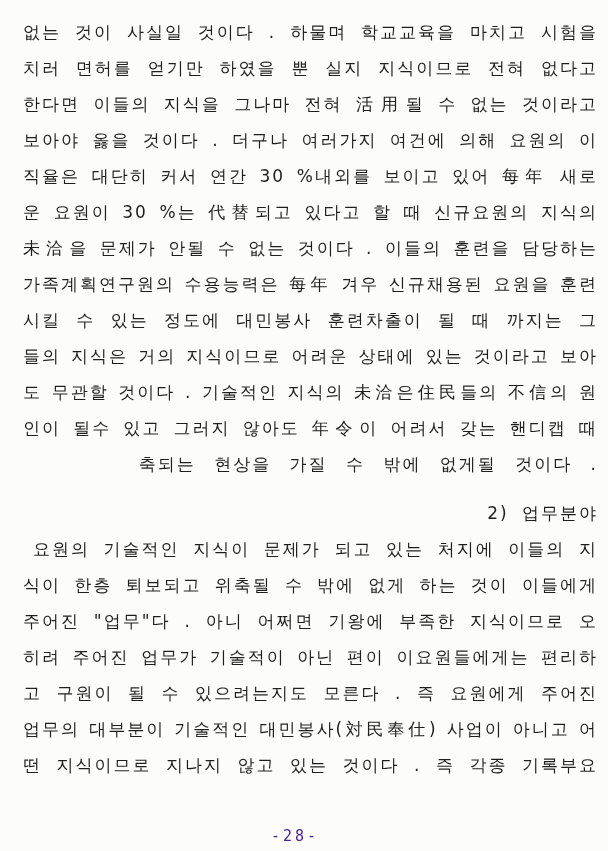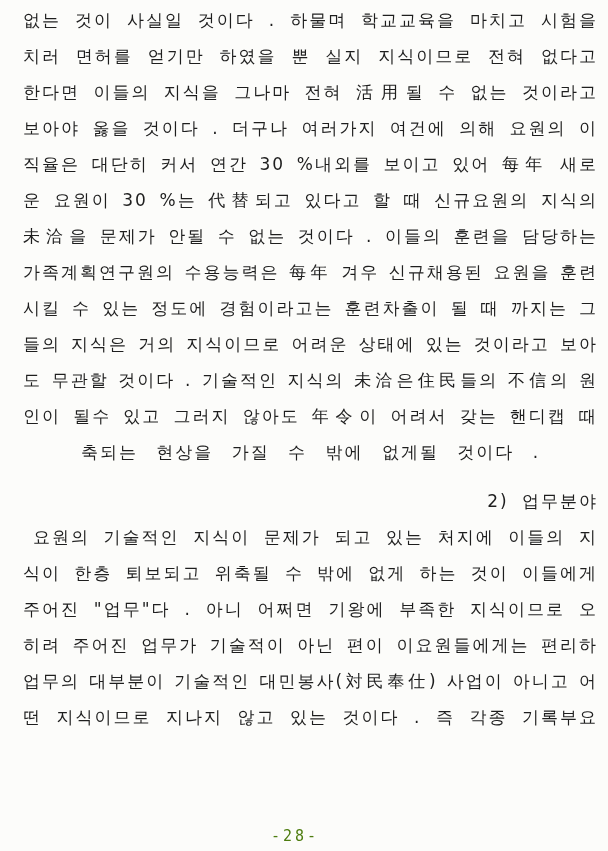--- a/index.html
+++ b/index.html
@@ -7,21 +7,21 @@
     padding: 0;
     background: #ffffff;
   }
   .page {
     position: relative;
     width: 608px;
     height: 851px;
     box-sizing: border-box;
     background: #fcfcfa;
     color: #1e1e1e;
-    padding: 2px 10px 0 23px;
+    padding: 14px 10px 0 23px;
     font-family: "DejaVu Sans", sans-serif;
     overflow: hidden;
   }
   .doc-body {
     width: 100%;
   }
   .block {
     width: 100%;
   }
   .line {
@@ -35,69 +35,70 @@
   .line-justify {
     text-align: justify;
     text-align-last: justify;
   }
   .line-justify-indent {
     text-align: justify;
     text-align-last: justify;
     text-indent: 10px;
   }
   .line-flush {
-    text-align: center;
+    text-align: right;
     word-spacing: 11px;
   }
   .line-heading {
     text-align: right;
     padding-left: 32px;
     word-spacing: 6px;
   }
   [data-name="section-heading"] {
     margin-top: 13px;
   }
   .page-number {
     position: absolute;
     left: 0;
     right: 18px;
     bottom: 6px;
     text-align: center;
     font-size: 15px;
     letter-spacing: 3px;
     font-family: "DejaVu Sans Mono", monospace;
-    color: #4d7c0f;
+    color: #4c1d95;
   }
 </style>
 </head>
 <body>
 
 <div class="page" data-name="document-page" style="background: rgb(252, 252, 250); color: rgb(30, 30, 30);">
   <div class="doc-body" data-name="document-body">
       <div class="block" data-name="paragraph-1">
         <div class="line line-justify" data-name="text-line">없는 것이 사실일 것이다 . 하물며 학교교육을 마치고 시험을</div>
         <div class="line line-justify" data-name="text-line">치러 면허를 얻기만 하였을 뿐 실지 지식이므로 전혀 없다고</div>
         <div class="line line-justify" data-name="text-line">한다면 이들의 지식을 그나마 전혀 活用될 수 없는 것이라고</div>
         <div class="line line-justify" data-name="text-line">보아야 옳을 것이다 . 더구나 여러가지 여건에 의해 요원의 이</div>
         <div class="line line-justify" data-name="text-line">직율은 대단히 커서 연간 30 %내외를 보이고 있어 每年 새로</div>
         <div class="line line-justify" data-name="text-line">운 요원이 30 %는 代替되고 있다고 할 때 신규요원의 지식의</div>
         <div class="line line-justify" data-name="text-line">未洽을 문제가 안될 수 없는 것이다 . 이들의 훈련을 담당하는</div>
         <div class="line line-justify" data-name="text-line">가족계획연구원의 수용능력은 每年 겨우 신규채용된 요원을 훈련</div>
-        <div class="line line-justify" data-name="text-line">시킬 수 있는 정도에 경험이라고는 훈련차출이 될 때 까지는 그</div>
+        <div class="line line-justify" data-name="text-line">시킬 수 있는 정도에 대민봉사 훈련차출이 될 때 까지는 그</div>
         <div class="line line-justify" data-name="text-line">들의 지식은 거의 지식이므로 어려운 상태에 있는 것이라고 보아</div>
         <div class="line line-justify" data-name="text-line">도 무관할 것이다 . 기술적인 지식의 未洽은住民들의 不信의 원</div>
         <div class="line line-justify" data-name="text-line">인이 될수 있고 그러지 않아도 年令이 어려서 갖는 핸디캡 때</div>
         <div class="line line-flush" data-name="text-line">축되는 현상을 가질 수 밖에 없게될 것이다 .</div>
       </div>
       <div class="block" data-name="section-heading">
         <div class="line line-heading" data-name="text-line">2) 업무분야</div>
       </div>
       <div class="block" data-name="paragraph-2">
         <div class="line line-justify-indent" data-name="text-line">요원의 기술적인 지식이 문제가 되고 있는 처지에 이들의 지</div>
         <div class="line line-justify" data-name="text-line">식이 한층 퇴보되고 위축될 수 밖에 없게 하는 것이 이들에게</div>
         <div class="line line-justify" data-name="text-line">주어진 "업무"다 . 아니 어쩌면 기왕에 부족한 지식이므로 오</div>
         <div class="line line-justify" data-name="text-line">히려 주어진 업무가 기술적이 아닌 편이 이요원들에게는 편리하</div>
+        <div class="line line-justify" data-name="text-line">고 구원이 될 수 있으려는지도 모른다 . 즉 요원에게 주어진</div>
         <div class="line line-justify" data-name="text-line">업무의 대부분이 기술적인 대민봉사(対民奉仕) 사업이 아니고 어</div>
         <div class="line line-justify" data-name="text-line">떤 지식이므로 지나지 않고 있는 것이다 . 즉 각종 기록부요</div>
       </div>
     </div>
   <div class="page-number" data-name="page-number">-28-</div>
 </div>
 
 </body></html>

